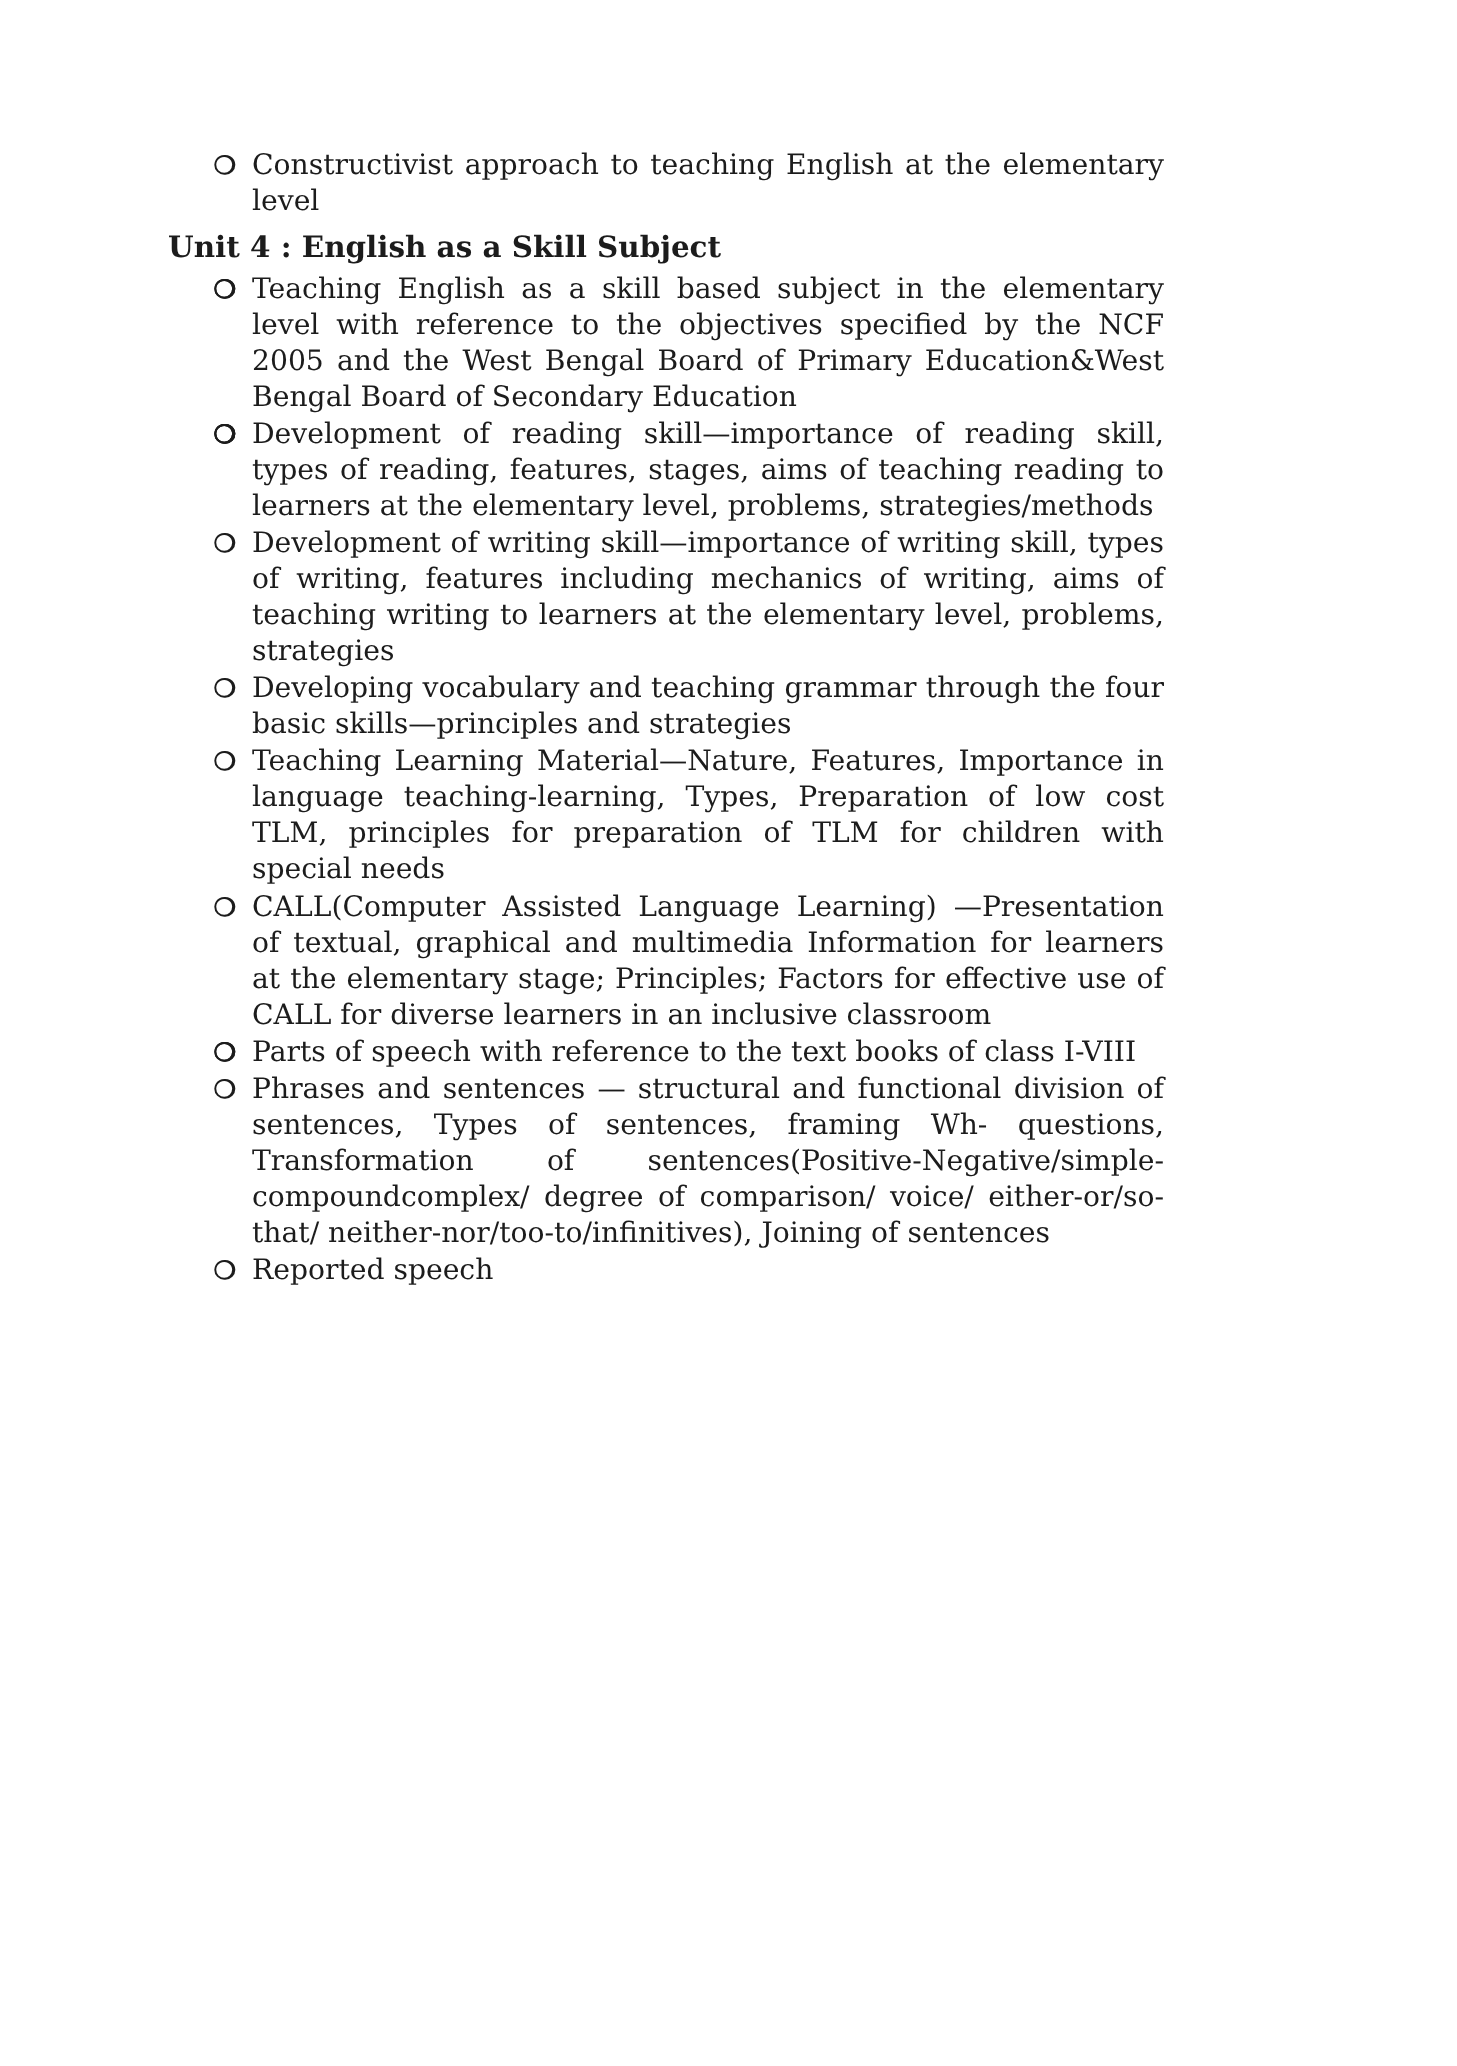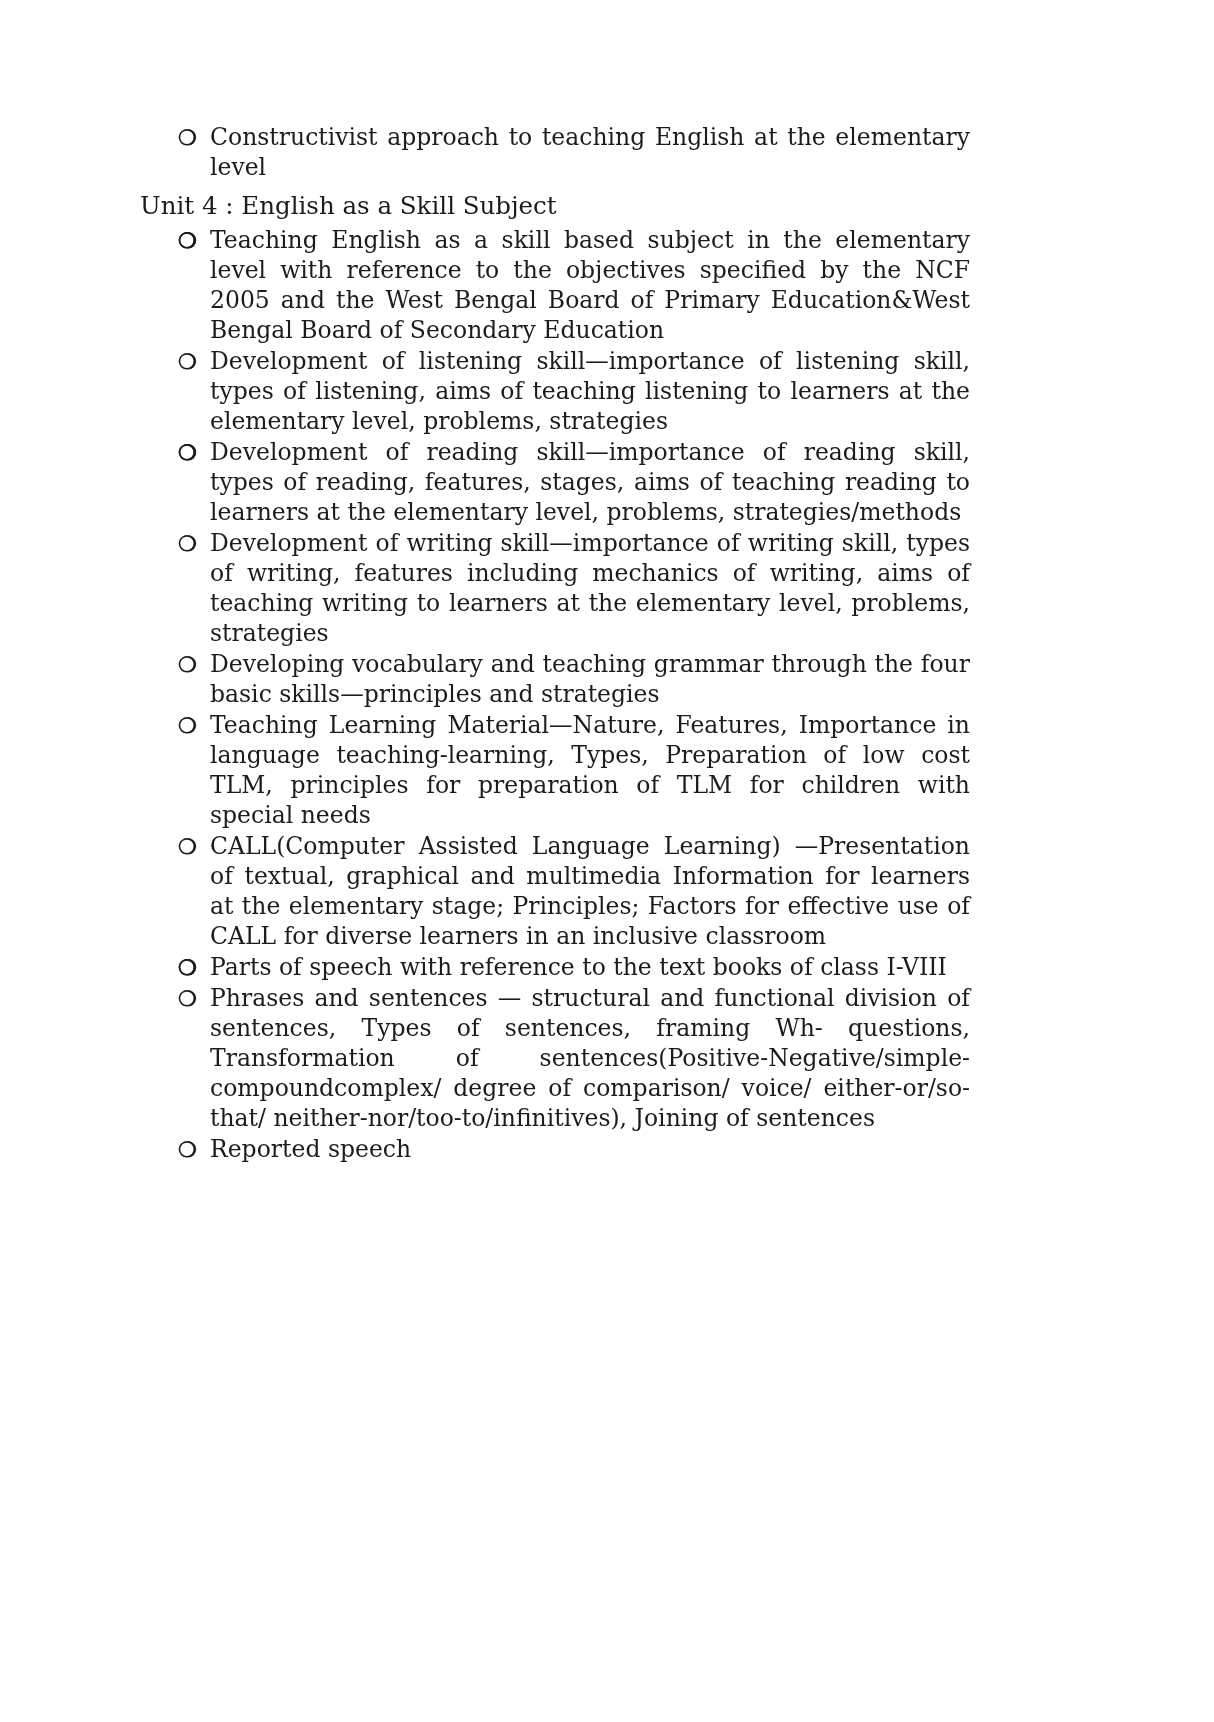--- a/index.html
+++ b/index.html
@@ -18,21 +18,21 @@
   }
   .content {
     position: absolute;
     top: 122px;
     left: 140px;
     width: 830px;
     font-size: 23.5px;
     line-height: 30px;
   }
   .heading {
-    font-weight: 400;
+    font-weight: 700;
     font-size: 24.5px;
     line-height: 32px;
     padding-left: 70px;
     text-indent: -70px;
     margin: 8px 0 3px 0;
     text-align: left;
   }
   .bullet {
     position: relative;
     padding-left: 70px;
@@ -68,21 +68,20 @@
       <span class="marker">❍</span>
     </div>
 
     <div class="bullet">
       <span class="marker">❍</span>
       <span class="bullet-text">Teaching English as a skill based subject in the elementary level with reference to the objectives specified by the NCF 2005 and the West Bengal Board of Primary Education&amp;West Bengal Board of Secondary Education</span>
     </div>
 
     <div class="bullet">
       <span class="marker">❍</span>
-      <span class="bullet-text">Development of listening skill—importance of listening skill, types of listening, aims of teaching listening to learners at the elementary level, problems, strategies</span>
     </div>
 
     <div class="bullet">
       <span class="marker">❍</span>
     </div>
 
     <div class="bullet">
       <span class="marker">❍</span>
       <span class="bullet-text">Development of reading skill—importance of reading skill, types of reading, features, stages, aims of teaching reading to learners at the elementary level, problems, strategies/methods</span>
     </div>

